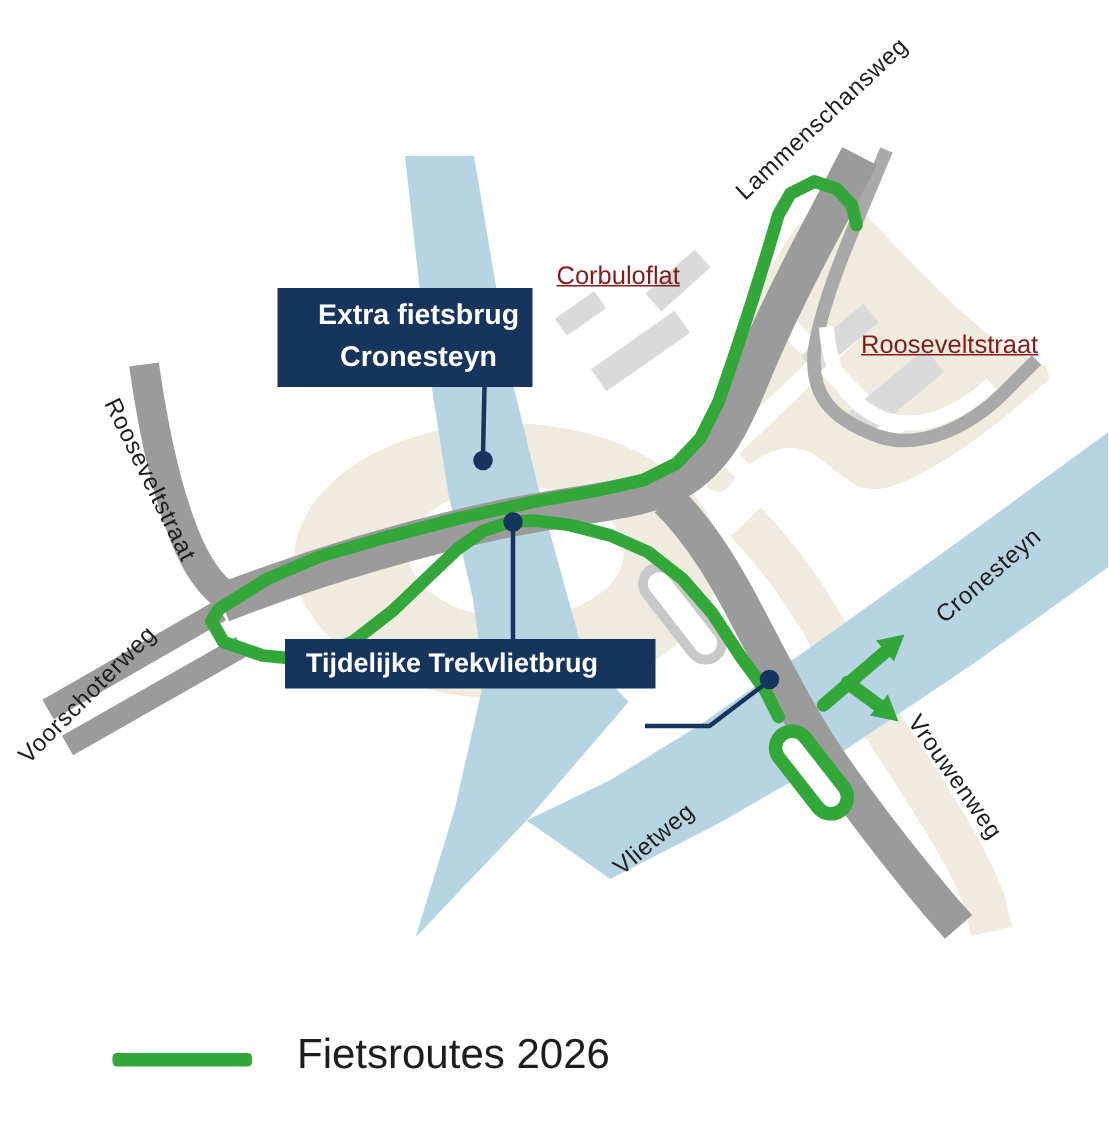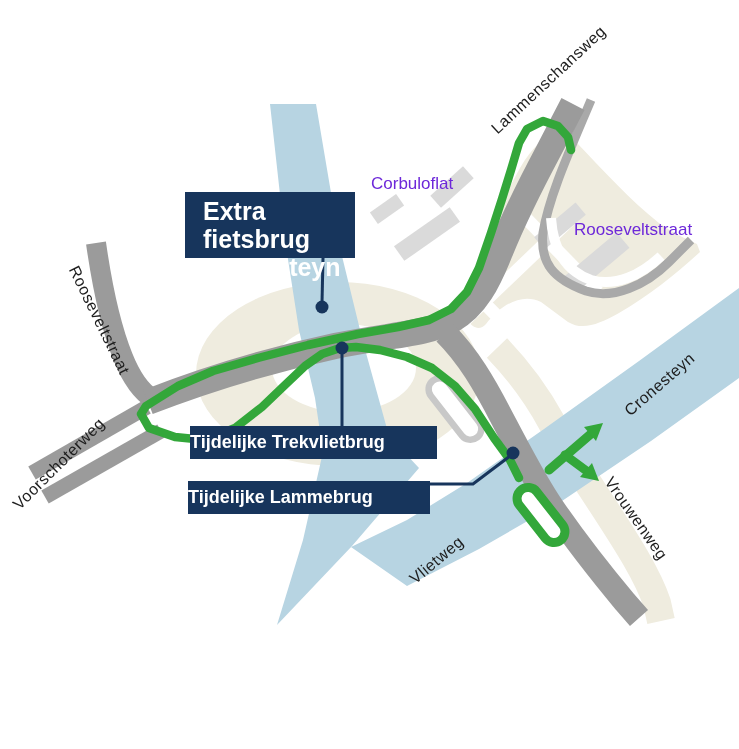--- a/index.html
+++ b/index.html
@@ -20,37 +20,37 @@
   .green{stroke:var(--route-green,#33a73a);fill:none;}
   .green-fill{fill:var(--route-green,#33a73a);}
   .green-loop{stroke:var(--route-green,#33a73a);fill:#ffffff;}
   .leader{stroke:var(--callout-navy,#17355c);fill:none;}
   .dot{fill:var(--callout-navy,#17355c);}
 
   .callout{
     position:absolute;background:var(--callout-navy,#17355c);color:#ffffff;
     font-weight:bold;box-sizing:border-box;
   }
-  .callout.one-line{display:flex;align-items:center;font-size:18px;letter-spacing:0;}
-  #callout-extra{width:170px;height:66px;left:185px;top:192px;font-size:25px;line-height:28px;padding:5px 0 0 18px;}
+  .callout.one-line{display:flex;align-items:center;font-size:18px;padding-left:14px;letter-spacing:0;}
+  #callout-extra{width:170px;height:66px;left:185px;top:192px;font-size:19px;line-height:28px;padding:5px 0 0 18px;text-align:center;}
   #callout-trekvlietbrug{width:247px;height:33px;left:190px;top:426px;}
   #callout-lammebrug{width:242px;height:33px;left:188px;top:481px;}
 
   .street-label{
     position:absolute;color:#1d1d1d;font-size:16px;white-space:nowrap;
     transform-origin:0 50%;letter-spacing:0.5px;
   }
   #lbl-lammenschansweg{left:494px;top:122px;transform:rotate(-43deg);}
   #lbl-rooseveltstraat{left:73px;top:258px;transform:rotate(64deg);}
   #lbl-voorschoterweg{left:16px;top:498px;transform:rotate(-45deg);}
   #lbl-cronesteyn{left:627px;top:404px;transform:rotate(-41deg);}
   #lbl-vlietweg{left:412px;top:572px;transform:rotate(-40deg);}
   #lbl-vrouwenweg{left:608px;top:470px;transform:rotate(55deg);}
 
-  .area-label{position:absolute;color:#6d28d9;font-size:17px;white-space:nowrap;}
+  .area-label{position:absolute;color:#7f1d1d;font-size:17px;white-space:nowrap;text-decoration:underline;}
   #lbl-corbuloflat{left:371px;top:174px;}
   #lbl-cronesteinflat{left:574px;top:220px;}
 
   #legend{position:absolute;left:0;top:680px;width:739px;height:60px;}
   #legend-swatch{position:absolute;left:75px;top:22px;width:93px;height:9px;border-radius:3px;background:var(--route-green,#33a73a);}
   #legend-label{position:absolute;left:198px;top:7px;font-size:28px;color:#1d1d1d;}
 </style>
 </head>
 <body>
 
@@ -136,18 +136,19 @@
   <div class="area-label" id="lbl-corbuloflat">Corbuloflat</div>
   <div class="area-label" id="lbl-cronesteinflat">Rooseveltstraat</div>
 
   <div class="callout" id="callout-extra">
     <div>Extra fietsbrug</div>
     <div>Cronesteyn</div>
   </div>
   <div class="callout one-line" id="callout-trekvlietbrug">
     <span>Tijdelijke Trekvlietbrug</span>
   </div>
-  <div class="callout one-line" id="callout-lammebrug">
-    <span>Tijdelijke Lammebrug</span>
+
+  <div id="legend">
+    <div id="legend-swatch"></div>
+    <div id="legend-label">Fietsroutes 2026</div>
   </div>
-
 
 </div>
 
 </body></html>

